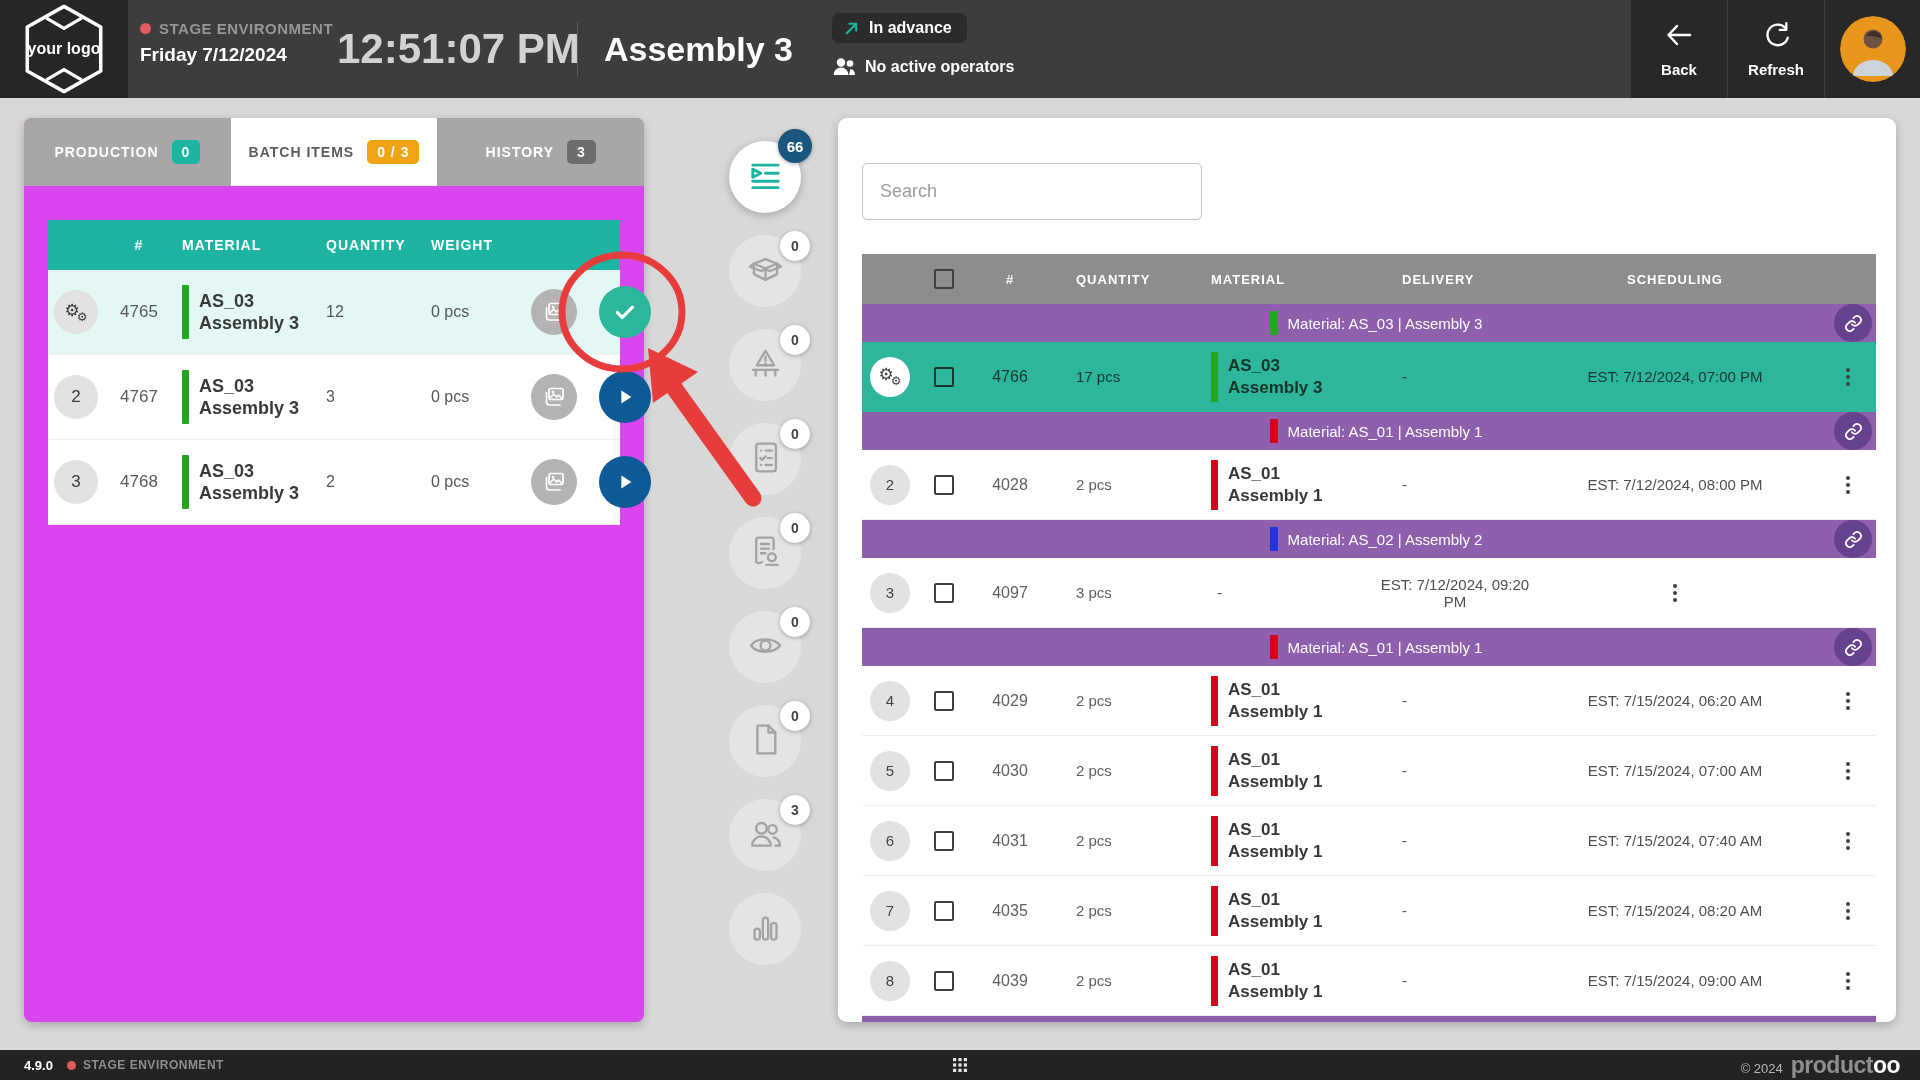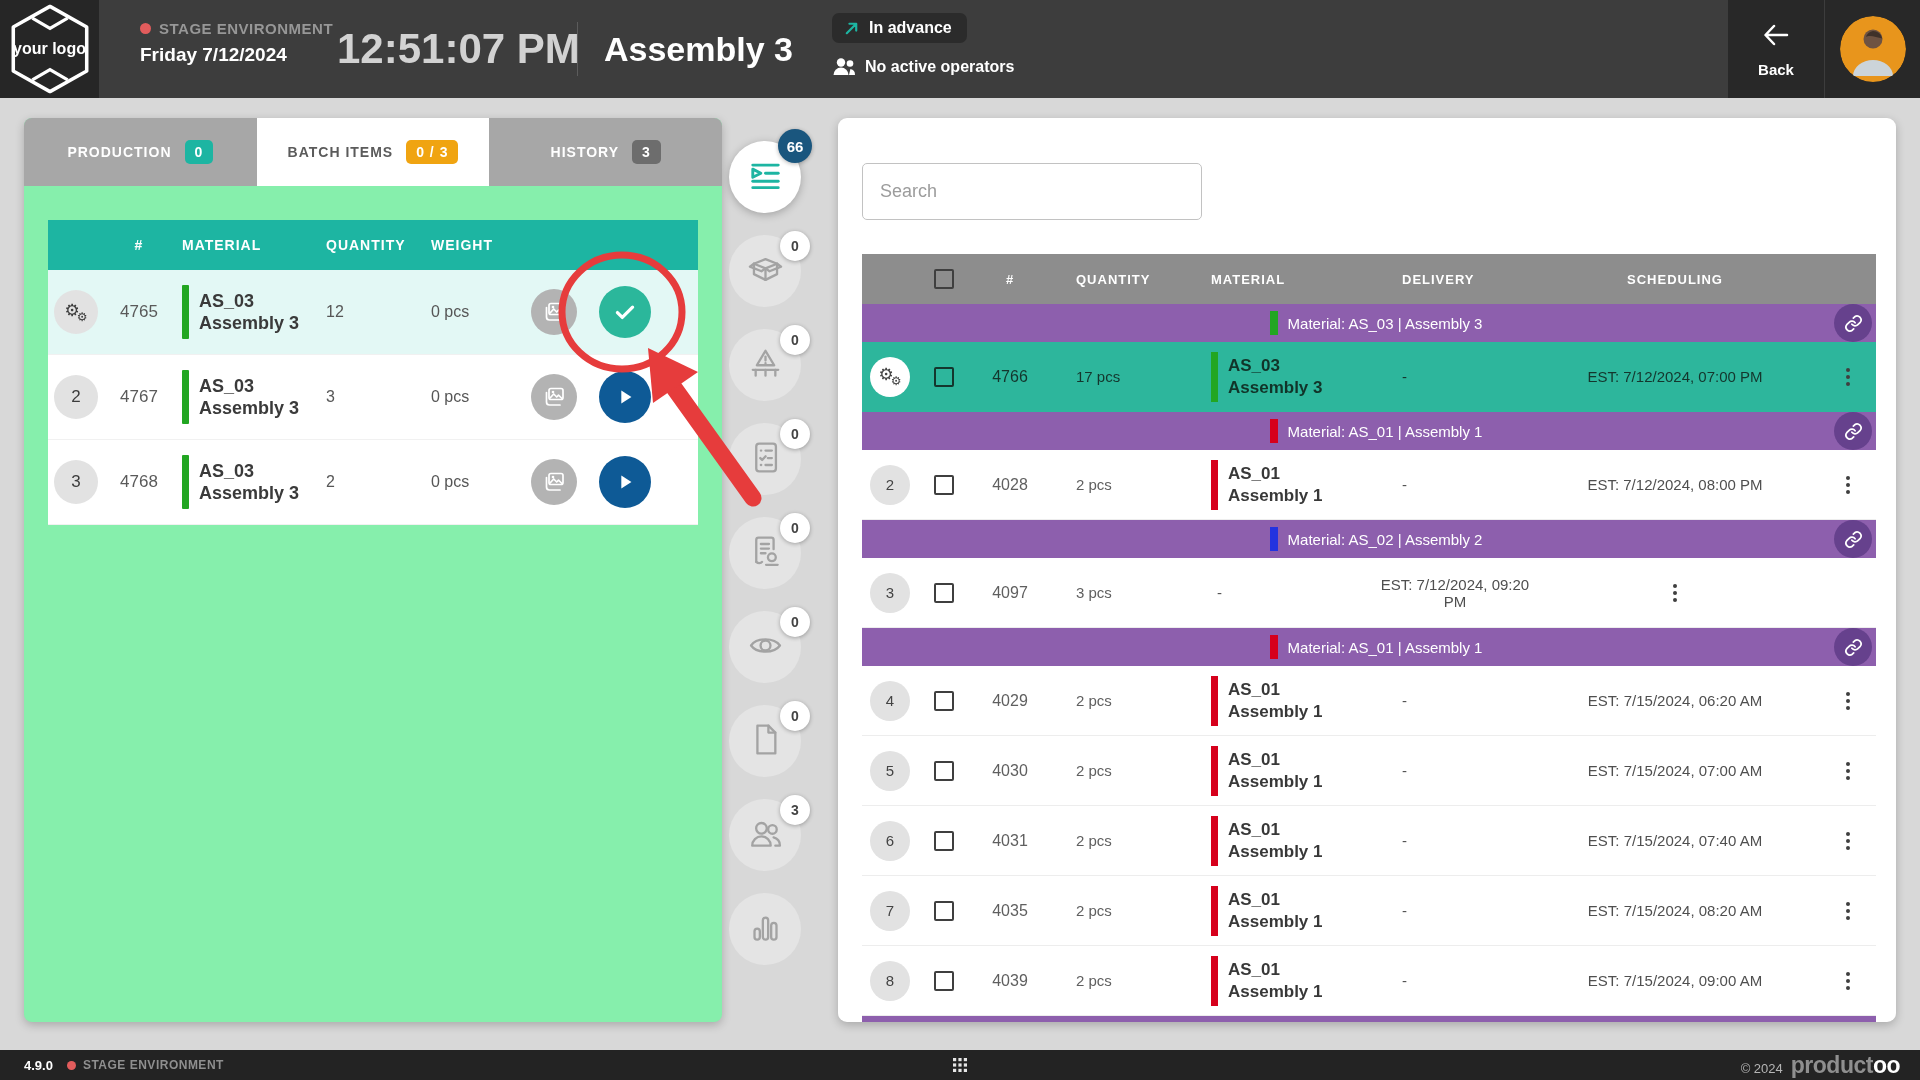--- a/index.html
+++ b/index.html
@@ -2,21 +2,21 @@
 <html><head>
 <meta charset="utf-8">
 <style>
   * { box-sizing: border-box; margin: 0; padding: 0; }
   html,body { width:1920px; height:1080px; overflow:hidden; }
   body { font-family:"Liberation Sans", sans-serif; background:#d8d8d8; position:relative; }
   button { font-family:inherit; }
 
   
   .header { position:absolute; top:0; left:0; width:1920px; height:98px; background:#3d3d3d; z-index:5; }
-  .logo-box { position:absolute; left:0; top:0; width:99px; height:98px; background:#262626; display:flex; align-items:center; justify-content:center; }
+  .logo-box { position:absolute; left:0; top:0; width:128px; height:98px; background:#262626; display:flex; align-items:center; justify-content:center; }
   .logo-wrap { position:relative; width:92px; height:94px; display:flex; align-items:center; justify-content:center; }
   .logo-wrap svg { position:absolute; inset:0; }
   .logo-text { position:relative; color:#fff; font-size:16px; font-weight:bold; white-space:nowrap; }
   .env-block { position:absolute; left:140px; top:20px; }
   .env-line { display:flex; align-items:center; gap:8px; }
   .env-dot { width:11px; height:11px; border-radius:50%; background:#e25c5c; }
   .env-text { color:#979797; font-size:15px; font-weight:bold; letter-spacing:.5px; }
   .env-date { color:#fff; font-size:19px; font-weight:bold; margin-top:7px; }
   .clock { position:absolute; left:337px; top:50%; transform:translateY(-50%); color:#d2d2d2; font-size:42px; font-weight:bold; }
   .hdr-divider { position:absolute; left:577px; top:22px; width:1px; height:54px; background:#5c5c5c; }
@@ -34,21 +34,21 @@
   .f-dot { width:9px; height:9px; border-radius:50%; background:#e25c5c; margin:0 7px 0 14px; }
   .f-env { color:#8f8f8f; font-size:12px; font-weight:bold; letter-spacing:.5px; }
   .f-grid { position:absolute; left:50%; top:50%; transform:translate(-50%,-50%); background:none; border:none; cursor:pointer; display:flex; }
   .f-right { position:absolute; right:20px; display:flex; align-items:baseline; gap:8px; }
   .f-copy { color:#b5b5b5; font-size:13px; }
   .f-brand { font-size:23px; font-weight:bold; letter-spacing:-.5px; }
   .f-brand .b1 { color:#8f8f8f; }
   .f-brand .b2 { color:#fff; }
 
   
-  .left-panel { position:absolute; left:24px; top:118px; width:698px; height:904px; background:#86efac; border-radius:8px; box-shadow:0 3px 10px rgba(0,0,0,.22); }
+  .left-panel { position:absolute; left:24px; top:118px; width:620px; height:904px; background:#d946ef; border-radius:8px; box-shadow:0 3px 10px rgba(0,0,0,.22); }
   .tabs { display:flex; height:68px; }
   .tab { flex:1; display:flex; align-items:center; justify-content:center; gap:13px; background:#a7a7a7; color:#fff; font-size:14px; font-weight:bold; letter-spacing:1px; cursor:pointer; }
   .tab:first-child { border-top-left-radius:8px; }
   .tab:last-child { border-top-right-radius:8px; }
   .tab.active { background:#fff; color:#5b5b5b; }
   .tab-badge { padding:4px 10px; border-radius:5px; color:#fff; font-size:14px; font-weight:bold; }
   .ltable { margin:34px 24px 0; }
   .lgrid { display:grid; grid-template-columns:56px 70px 140px 105px 100px 70px 71px; align-items:center; }
   .lheader { height:50px; background:#1db5a2; color:#fff; font-size:14px; font-weight:bold; letter-spacing:1px; }
   .lh-c { justify-self:center; }
@@ -151,20 +151,27 @@
     </svg>
     <span>No active operators</span>
   </div>
   <div class="hdr-buttons">
     <button class="hdr-btn">
       <svg width="32" height="30" viewBox="0 0 32 30">
         <path d="M27 15 H6 M14 6 L5.5 15 L14 24" fill="none" stroke="#fff" stroke-width="2.5" stroke-linecap="round" stroke-linejoin="round"></path>
       </svg>
       <span>Back</span>
     </button>
+    <button class="hdr-btn">
+      <svg width="30" height="30" viewBox="0 0 32 32">
+        <path d="M26.5 9 A11 11 0 1 0 28.5 19" fill="none" stroke="#fff" stroke-width="2.5" stroke-linecap="round"></path>
+        <polyline points="27,3.5 27,10.5 20,10.5" fill="none" stroke="#fff" stroke-width="2.5" stroke-linecap="round" stroke-linejoin="round"></polyline>
+      </svg>
+      <span>Refresh</span>
+    </button>
     <div class="avatar-box">
       <div class="avatar">
         <svg width="66" height="66" viewBox="0 0 66 66">
           <circle cx="33" cy="33" r="33" fill="#e8951c"></circle>
           <circle cx="33" cy="23" r="9.5" fill="#6e5342"></circle>
           <path d="M33 15 a9.5 9.5 0 0 1 9.3 7.5 c-6-1.5-13-4-16.5-1.5 a9.5 9.5 0 0 1 7.2-6z" fill="#3f3129"></path>
           <path d="M13 60 a20 16 0 0 1 40 0 z" fill="#ccd4d9"></path>
         </svg>
       </div>
     </div>

